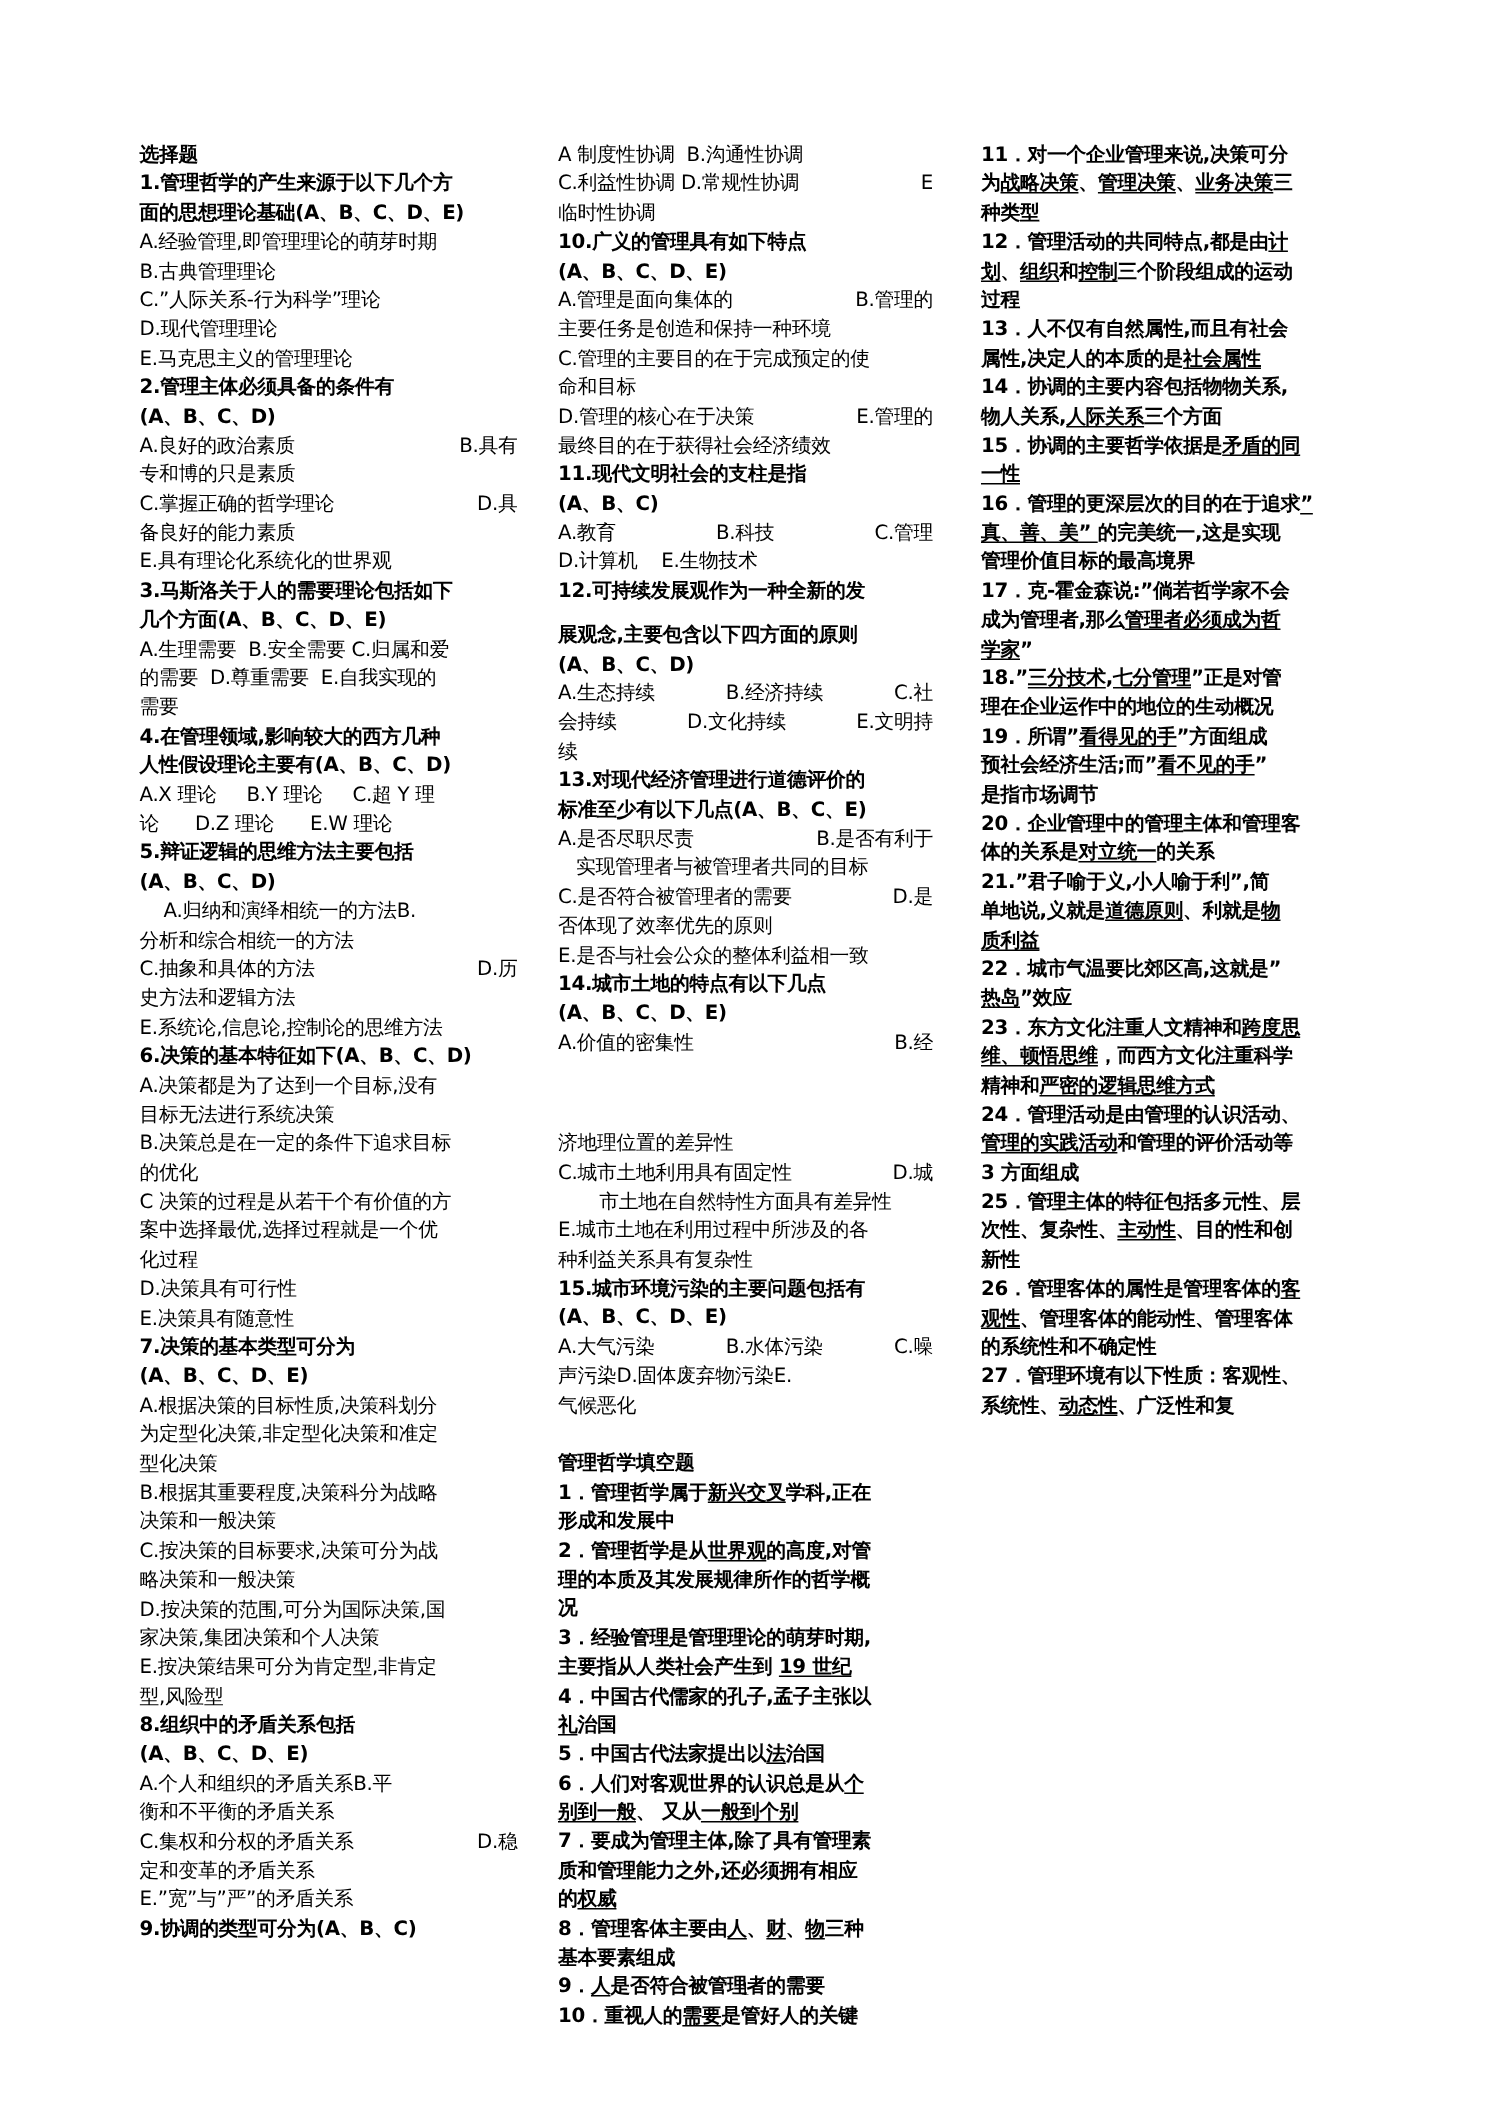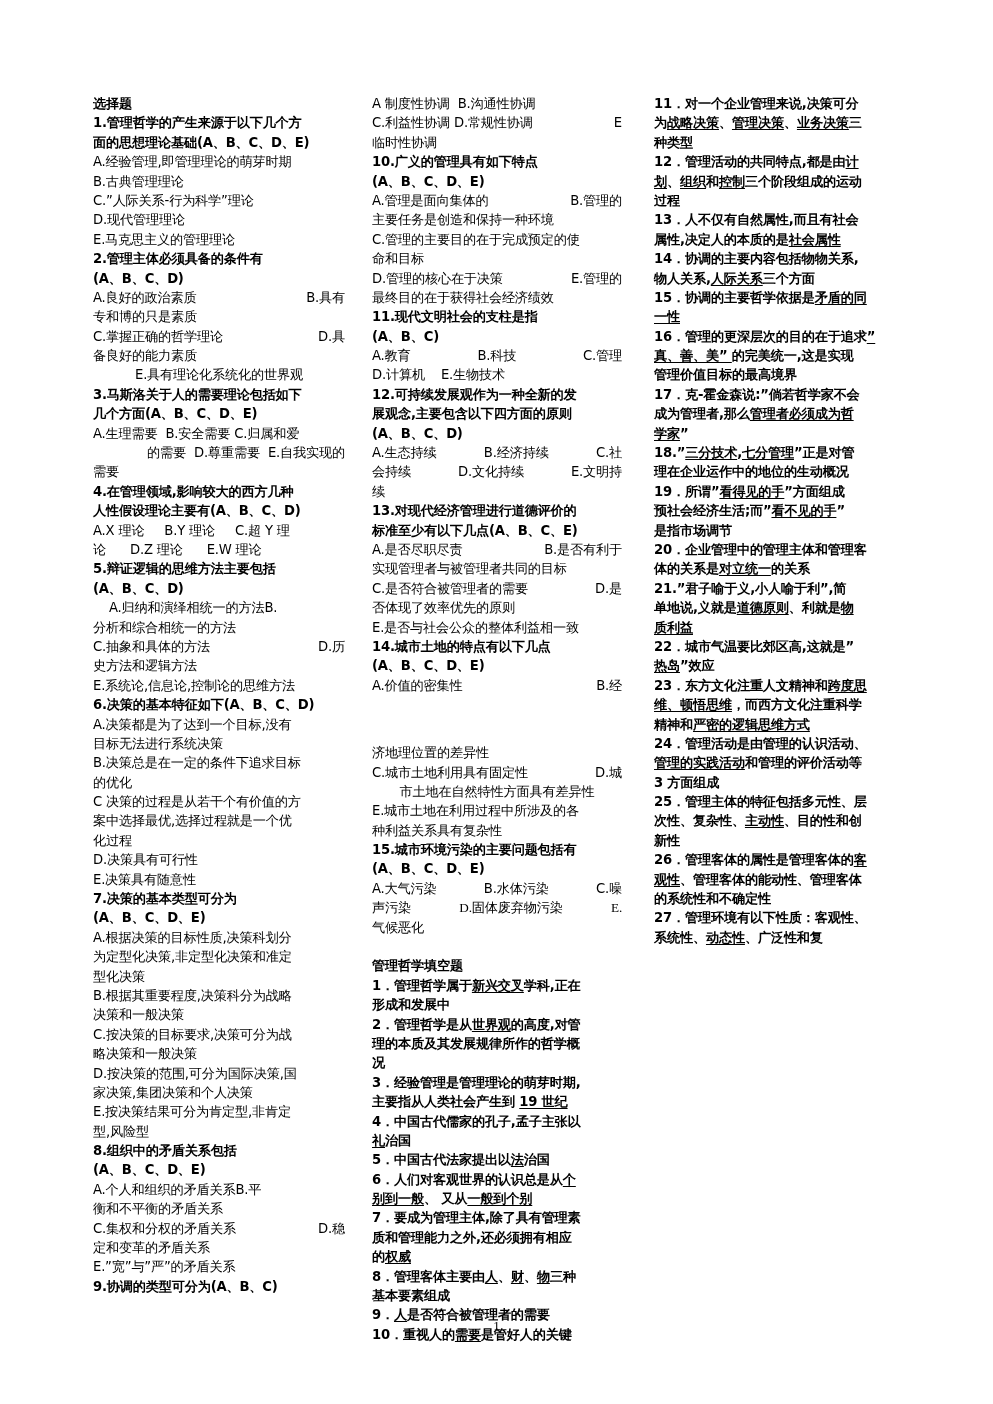--- a/index.html
+++ b/index.html
@@ -36,25 +36,25 @@
         <div class="line" style="display: flex; justify-content: space-between;">
           <span>A.良好的政治素质</span>
           <span>B.具有</span>
         </div>
         <div class="line" style="white-space: pre;">专和博的只是素质</div>
         <div class="line" style="display: flex; justify-content: space-between;">
           <span>C.掌握正确的哲学理论</span>
           <span>D.具</span>
         </div>
         <div class="line" style="white-space: pre;">备良好的能力素质</div>
-        <div class="line" style="white-space: pre; text-align: center;">E.具有理论化系统化的世界观</div>
+        <div class="line" style="white-space: pre;">E.具有理论化系统化的世界观</div>
         <div class="line b" style="white-space: pre;">3.马斯洛关于人的需要理论包括如下</div>
         <div class="line b" style="white-space: pre;">几个方面(A、B、C、D、E)</div>
         <div class="line" style="white-space: pre;">A.生理需要  B.安全需要 C.归属和爱</div>
-        <div class="line" style="white-space: pre; text-align: right;">的需要  D.尊重需要  E.自我实现的</div>
+        <div class="line" style="white-space: pre;">的需要  D.尊重需要  E.自我实现的</div>
         <div class="line" style="white-space: pre;">需要</div>
         <div class="line b" style="white-space: pre;">4.在管理领域,影响较大的西方几种</div>
         <div class="line b" style="white-space: pre;">人性假设理论主要有(A、B、C、D)</div>
         <div class="line" style="white-space: pre;">A.X 理论     B.Y 理论     C.超 Y 理</div>
         <div class="line" style="white-space: pre;">论      D.Z 理论      E.W 理论</div>
         <div class="line b" style="white-space: pre;">5.辩证逻辑的思维方法主要包括</div>
         <div class="line b" style="white-space: pre;">(A、B、C、D)</div>
         <div class="line" style="display: flex; justify-content: flex-start; margin-left: 16px;">
           <span>A.归纳和演绎相统一的方法</span>
           <span>B.</span>
@@ -129,40 +129,40 @@
         <div class="line" style="white-space: pre;">最终目的在于获得社会经济绩效</div>
         <div class="line b" style="white-space: pre;">11.现代文明社会的支柱是指</div>
         <div class="line b" style="white-space: pre;">(A、B、C)</div>
         <div class="line" style="display: flex; justify-content: space-between;">
           <span>A.教育</span>
           <span>B.科技</span>
           <span>C.管理</span>
         </div>
         <div class="line" style="white-space: pre;">D.计算机    E.生物技术</div>
         <div class="line b" style="white-space: pre;">12.可持续发展观作为一种全新的发</div>
-        <div class="line b" style="white-space: pre;">展观念,主要包含以下四方面的原则</div>
+        <div class="line b" style="white-space: pre; margin-top: 10px;">展观念,主要包含以下四方面的原则</div>
         <div class="line b" style="white-space: pre;">(A、B、C、D)</div>
         <div class="line" style="display: flex; justify-content: space-between;">
           <span>A.生态持续</span>
           <span>B.经济持续</span>
           <span>C.社</span>
         </div>
         <div class="line" style="display: flex; justify-content: space-between;">
           <span>会持续</span>
           <span>D.文化持续</span>
           <span>E.文明持</span>
         </div>
         <div class="line" style="white-space: pre;">续</div>
         <div class="line b" style="white-space: pre;">13.对现代经济管理进行道德评价的</div>
         <div class="line b" style="white-space: pre;">标准至少有以下几点(A、B、C、E)</div>
         <div class="line" style="display: flex; justify-content: space-between;">
           <span>A.是否尽职尽责</span>
           <span>B.是否有利于</span>
         </div>
-        <div class="line" style="white-space: pre;">实现管理者与被管理者共同的目标</div>
+        <div class="line" style="white-space: pre; margin-left: 12px;">实现管理者与被管理者共同的目标</div>
         <div class="line" style="display: flex; justify-content: space-between;">
           <span>C.是否符合被管理者的需要</span>
           <span>D.是</span>
         </div>
         <div class="line" style="white-space: pre;">否体现了效率优先的原则</div>
         <div class="line" style="white-space: pre;">E.是否与社会公众的整体利益相一致</div>
         <div class="line b" style="white-space: pre;">14.城市土地的特点有以下几点</div>
         <div class="line b" style="white-space: pre;">(A、B、C、D、E)</div>
         <div class="line" style="display: flex; justify-content: space-between;">
           <span>A.价值的密集性</span>
@@ -176,21 +176,21 @@
         <div class="line" style="white-space: pre; text-align: center;">市土地在自然特性方面具有差异性</div>
         <div class="line" style="white-space: pre;">E.城市土地在利用过程中所涉及的各</div>
         <div class="line" style="white-space: pre;">种利益关系具有复杂性</div>
         <div class="line b" style="white-space: pre;">15.城市环境污染的主要问题包括有</div>
         <div class="line b" style="white-space: pre;">(A、B、C、D、E)</div>
         <div class="line" style="display: flex; justify-content: space-between;">
           <span>A.大气污染</span>
           <span>B.水体污染</span>
           <span>C.噪</span>
         </div>
-        <div class="line" style="display: flex; justify-content: space-between; font-family: Liberation Serif, serif;">
+        <div class="line" style="display: flex; ">
           <span>声污染</span>
           <span>D.固体废弃物污染</span>
           <span>E.</span>
         </div>
         <div class="line" style="white-space: pre;">气候恶化</div>
         <div class="blank"></div>
         <div class="line b" style="white-space: pre;">管理哲学填空题</div>
         <div class="line b"><span>1．管理哲学属于</span><span class="u">新兴交叉</span><span>学科,正在</span></div>
         <div class="line b"><span>形成和发展中</span></div>
         <div class="line b"><span>2．管理哲学是从</span><span class="u">世界观</span><span>的高度,对管</span></div>

